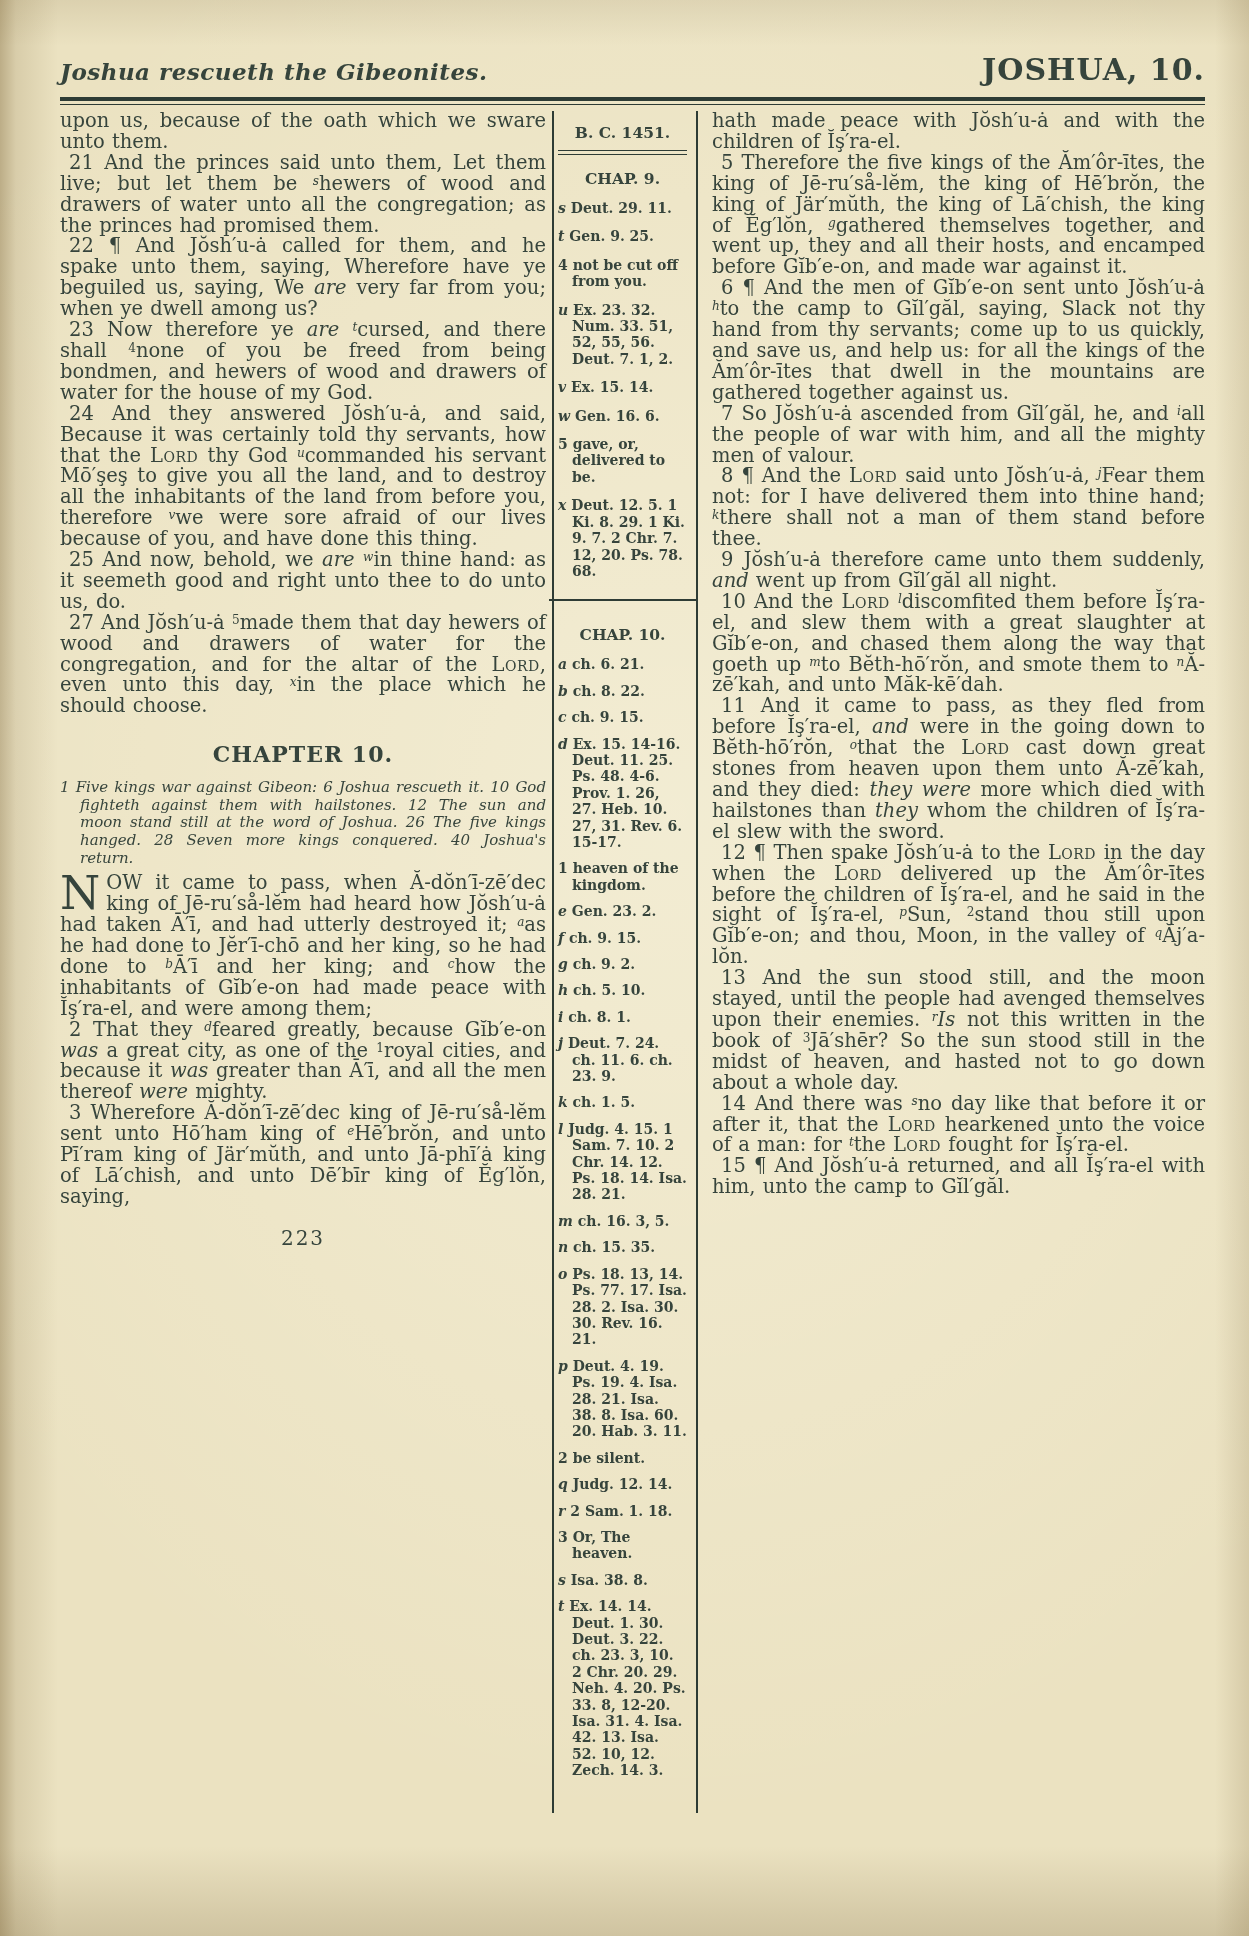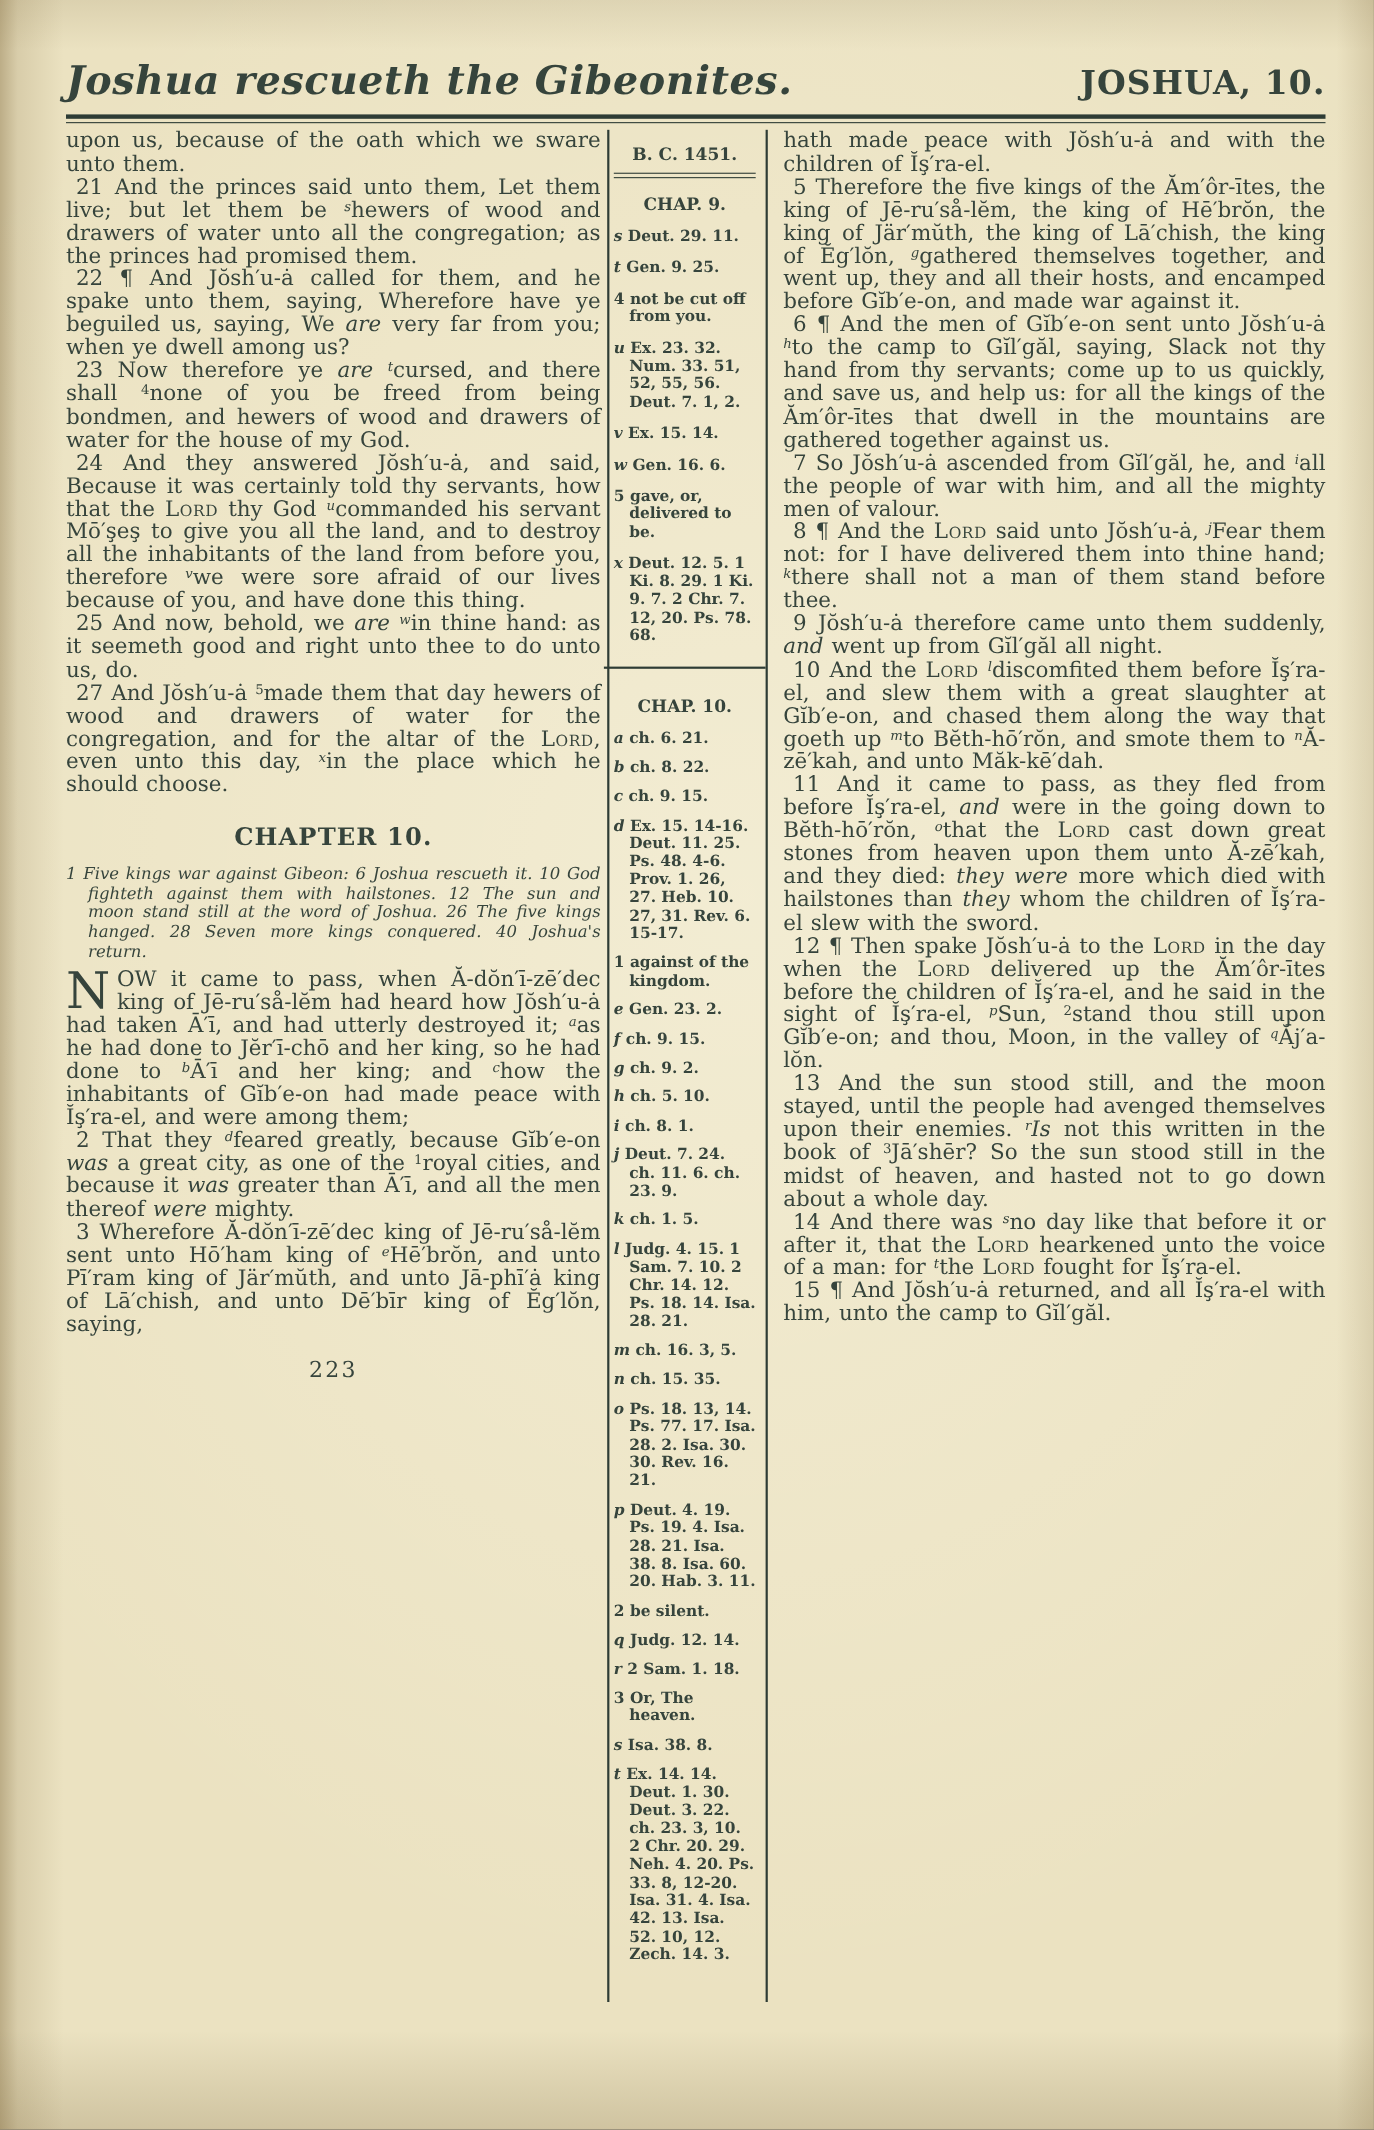--- a/index.html
+++ b/index.html
@@ -15,21 +15,21 @@
       radial-gradient(120% 90% at 54% 42%, rgba(255,253,240,.38) 0%, rgba(255,253,240,0) 58%),
       linear-gradient(90deg, rgba(118,94,48,.40) 0px, rgba(118,94,48,.16) 16px, rgba(118,94,48,0) 58px),
       linear-gradient(270deg, rgba(118,94,48,.18) 0px, rgba(118,94,48,0) 34px),
       linear-gradient(0deg, rgba(108,86,44,.22) 0px, rgba(108,86,44,0) 90px),
       linear-gradient(180deg, rgba(108,86,44,.12) 0px, rgba(108,86,44,0) 46px);
   }
   .header{
     display:flex;justify-content:space-between;align-items:baseline;
     margin:52px 44px 10px 60px;
   }
-  .h-left{font-style:italic;font-weight:bold;font-size:36px;letter-spacing:.5px;}
+  .h-left{font-style:italic;font-weight:bold;font-size:23px;letter-spacing:.5px;}
   .h-right{font-weight:bold;font-size:30px;letter-spacing:1px;}
   .rule-double{
     margin:0 44px 0 60px;height:3px;
     border-top:4px solid #2e3c35;border-bottom:1px solid #2e3c35;
   }
   .content{
     display:grid;grid-template-columns:492px 146px 1fr;
     margin:6px 44px 0 60px;
   }
   .col{min-width:0;}
@@ -145,21 +145,21 @@
       <div class="c10">
 
           <div class="ref-entry"><span class="m"><i>a</i></span> <span>ch. 6. 21.</span></div>
 
           <div class="ref-entry"><span class="m"><i>b</i></span> <span>ch. 8. 22.</span></div>
 
           <div class="ref-entry"><span class="m"><i>c</i></span> <span>ch. 9. 15.</span></div>
 
           <div class="ref-entry"><span class="m"><i>d</i></span> <span>Ex. 15. 14-16. Deut. 11. 25. Ps. 48. 4-6. Prov. 1. 26, 27. Heb. 10. 27, 31. Rev. 6. 15-17.</span></div>
 
-          <div class="ref-entry"><span class="m">1</span> <span>against of the kingdom.</span></div>
+          <div class="ref-entry"><span class="m">1</span> <span>heaven of the kingdom.</span></div>
 
           <div class="ref-entry"><span class="m"><i>e</i></span> <span>Gen. 23. 2.</span></div>
 
           <div class="ref-entry"><span class="m"><i>f</i></span> <span>ch. 9. 15.</span></div>
 
           <div class="ref-entry"><span class="m"><i>g</i></span> <span>ch. 9. 2.</span></div>
 
           <div class="ref-entry"><span class="m"><i>h</i></span> <span>ch. 5. 10.</span></div>
 
           <div class="ref-entry"><span class="m"><i>i</i></span> <span>ch. 8. 1.</span></div>

